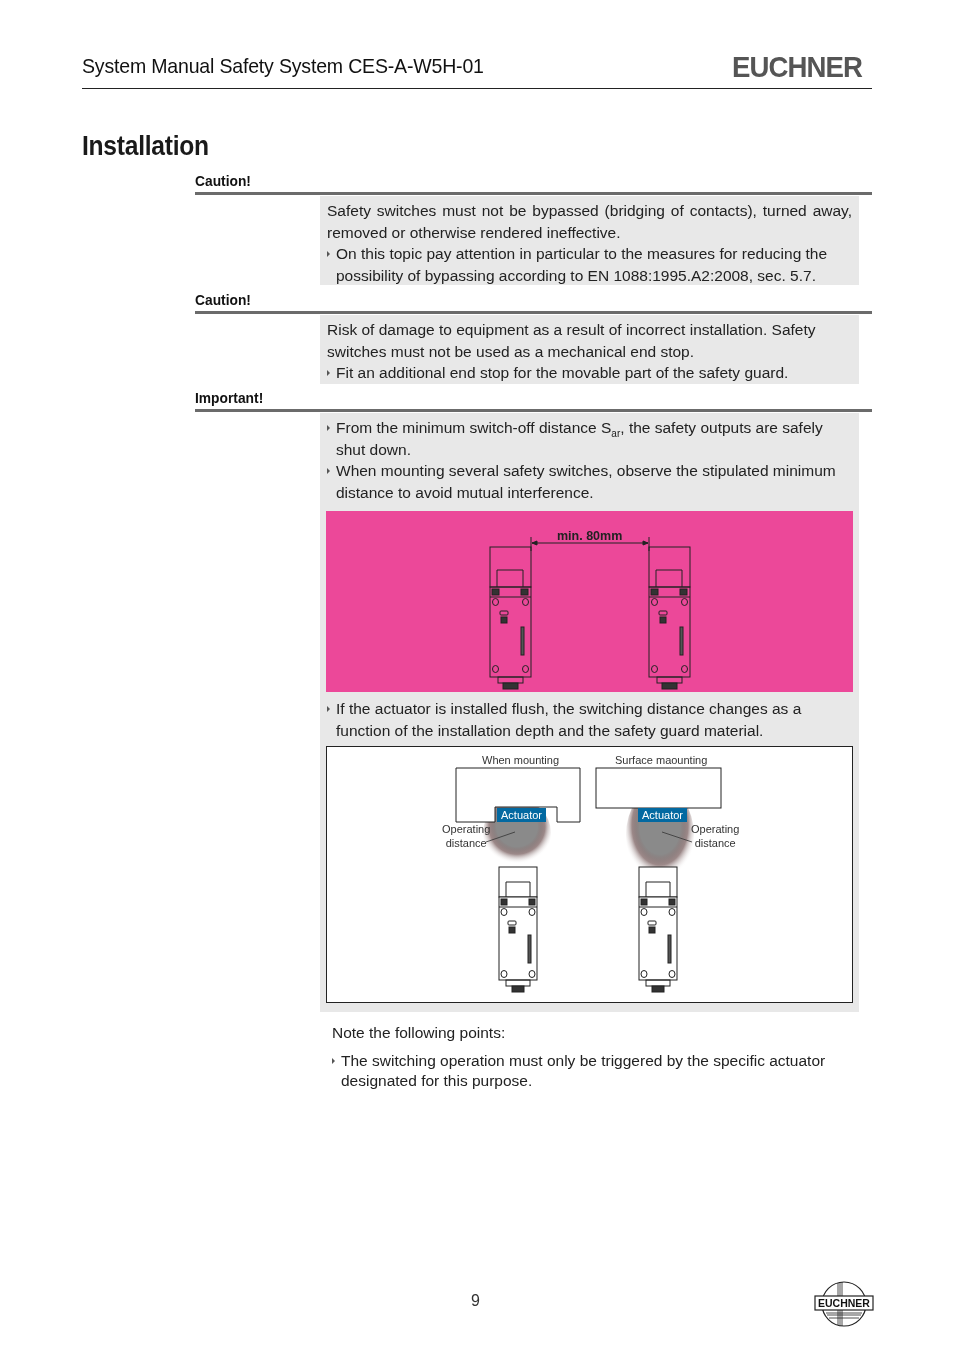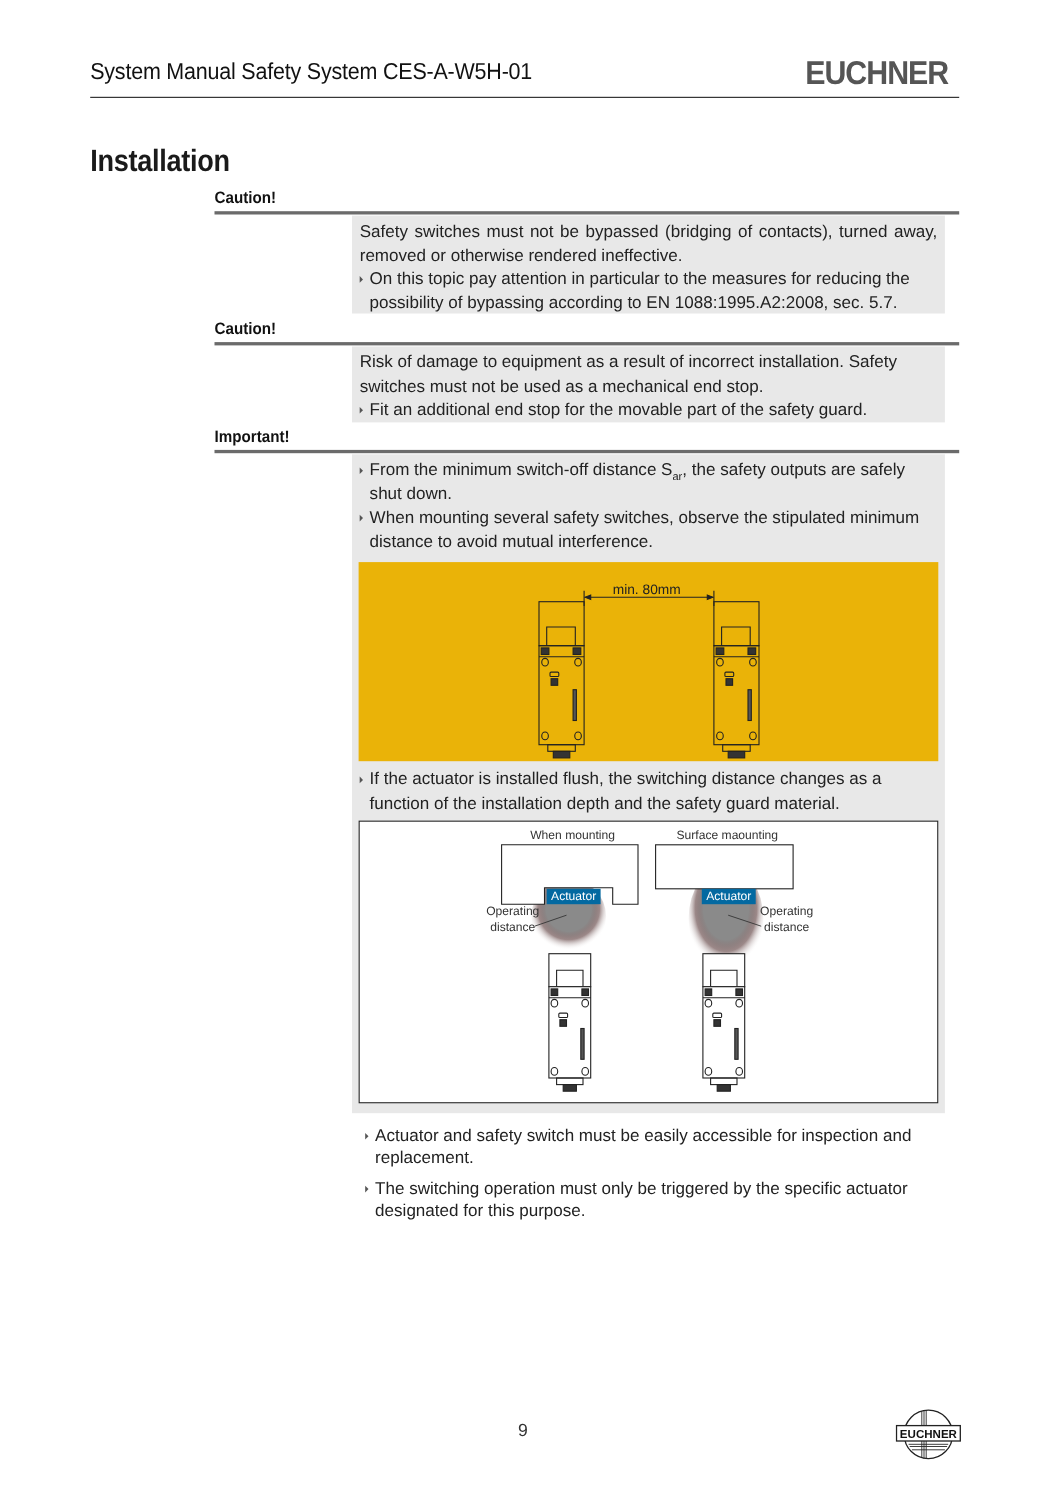--- a/index.html
+++ b/index.html
@@ -24,21 +24,21 @@
   .notice-box { left: 320px; width: 539px; background: #e8e8e8; box-sizing: border-box;
                 padding: 4px 7px 2px 7px; font-size: 15.5px; line-height: 21.5px; color: #222; }
   .para { margin: 0; text-align: justify; }
   .para.left { text-align: left; }
   .bullet { position: relative; padding-left: 9px; margin: 0; }
   .bullet .tri { position: absolute; left: 0; top: 8px; width: 0; height: 0;
                  border-top: 3px solid transparent; border-bottom: 3px solid transparent;
                  border-left: 3px solid #555; }
   sub { font-size: 10px; line-height: 0; }
 
-  .figure-white { background: #eab308; position: relative; }
+  .figure-white { background: #ec4899; position: relative; font-weight: bold; }
   .figure-bordered { background: #ffffff; border: 1px solid #222; position: relative; box-sizing: border-box; }
 
   .fig-label { position: absolute; font-size: 11px; color: #333; white-space: nowrap; }
   .actuator-tag { position: absolute; background: #0369a1; color: #fff; font-size: 11px;
                   padding: 0 4px; line-height: 14px; }
 
   
   .notes { left: 332px; top: 1023px; width: 540px; font-size: 15.5px; line-height: 20px; color: #222; }
   .notes .intro { margin: 0 0 8px 0; }
   .notes .bullet { margin-bottom: 8px; }
@@ -206,24 +206,21 @@
       <div>distance</div>
     </div>
     <div class="fig-label" style="left:364px; top:75px; text-align:center; line-height:14px;">
       <div>Operating</div>
       <div>distance</div>
     </div>
   </div>
 </div>
 
 <div class="abs notes">
-  <p class="bullet">
-    <span class="tri" style="top:7px;"></span>
-    <span>Actuator and safety switch must be easily accessible for inspection and replacement.</span>
-  </p>
+  <p class="intro">Note the following points:</p>
   <p class="bullet">
     <span class="tri" style="top:7px;"></span>
     <span>The switching operation must only be triggered by the specific actuator designated for this purpose.</span>
   </p>
 </div>
 
 <div class="abs page-number">9</div>
 <div class="abs footer-logo">
   <svg width="60" height="48" viewBox="0 0 60 48">
     <circle cx="30" cy="24" r="22" fill="#fff" stroke="#222" stroke-width="1.2"></circle>

